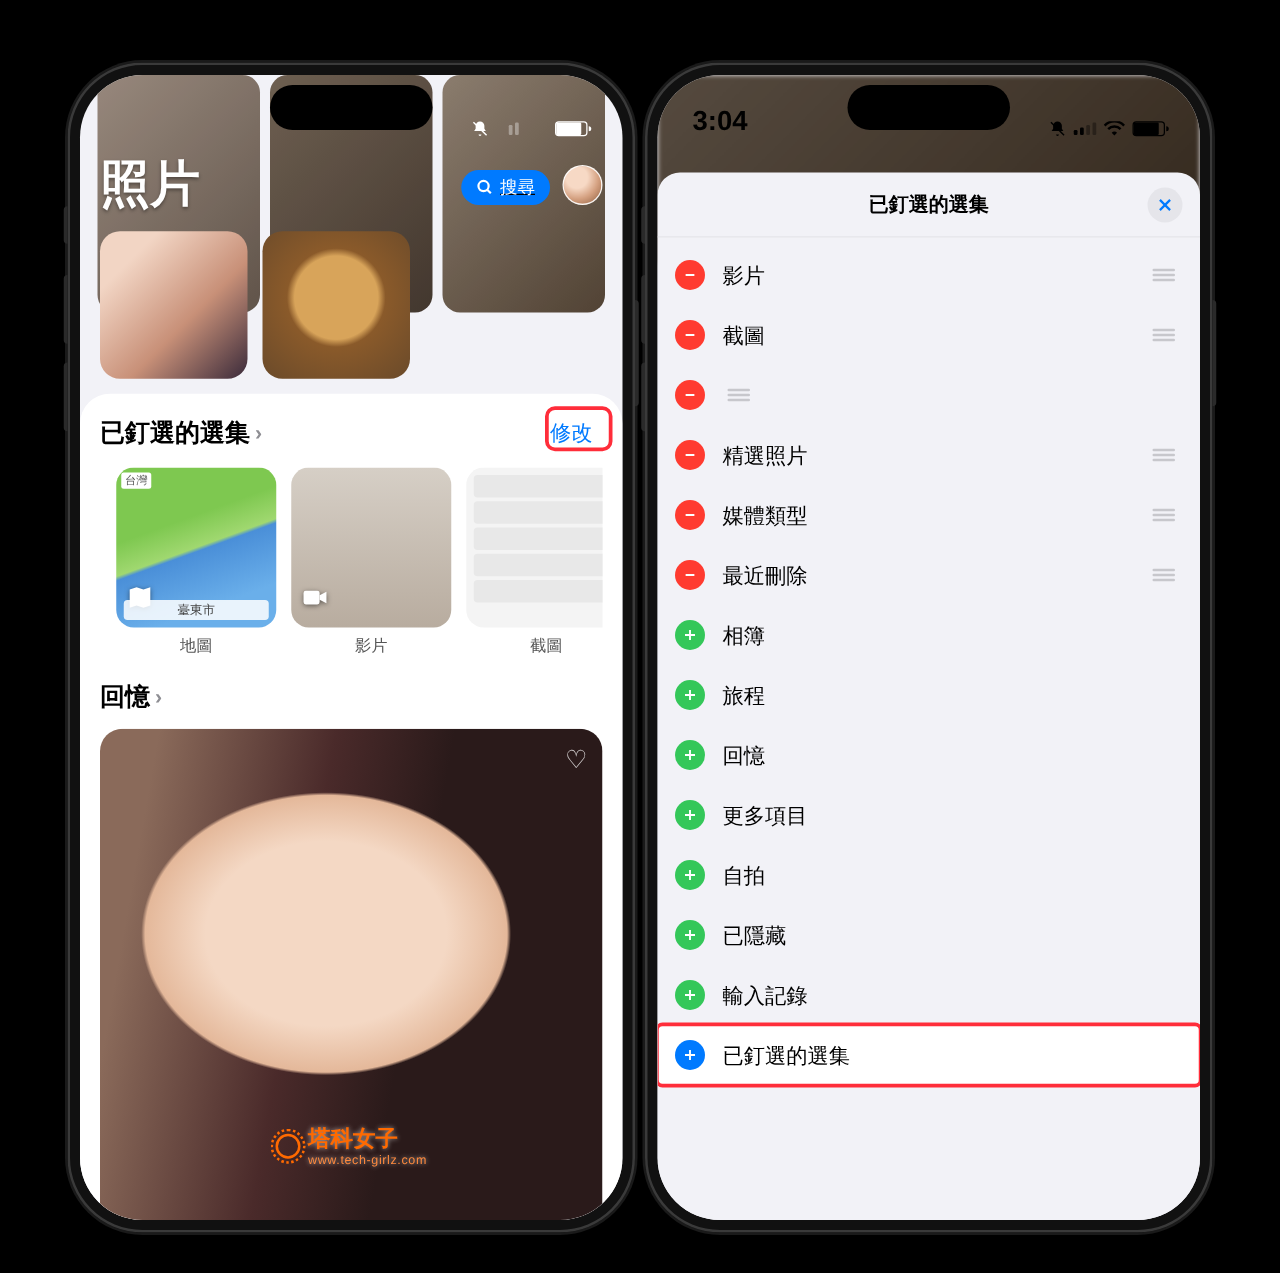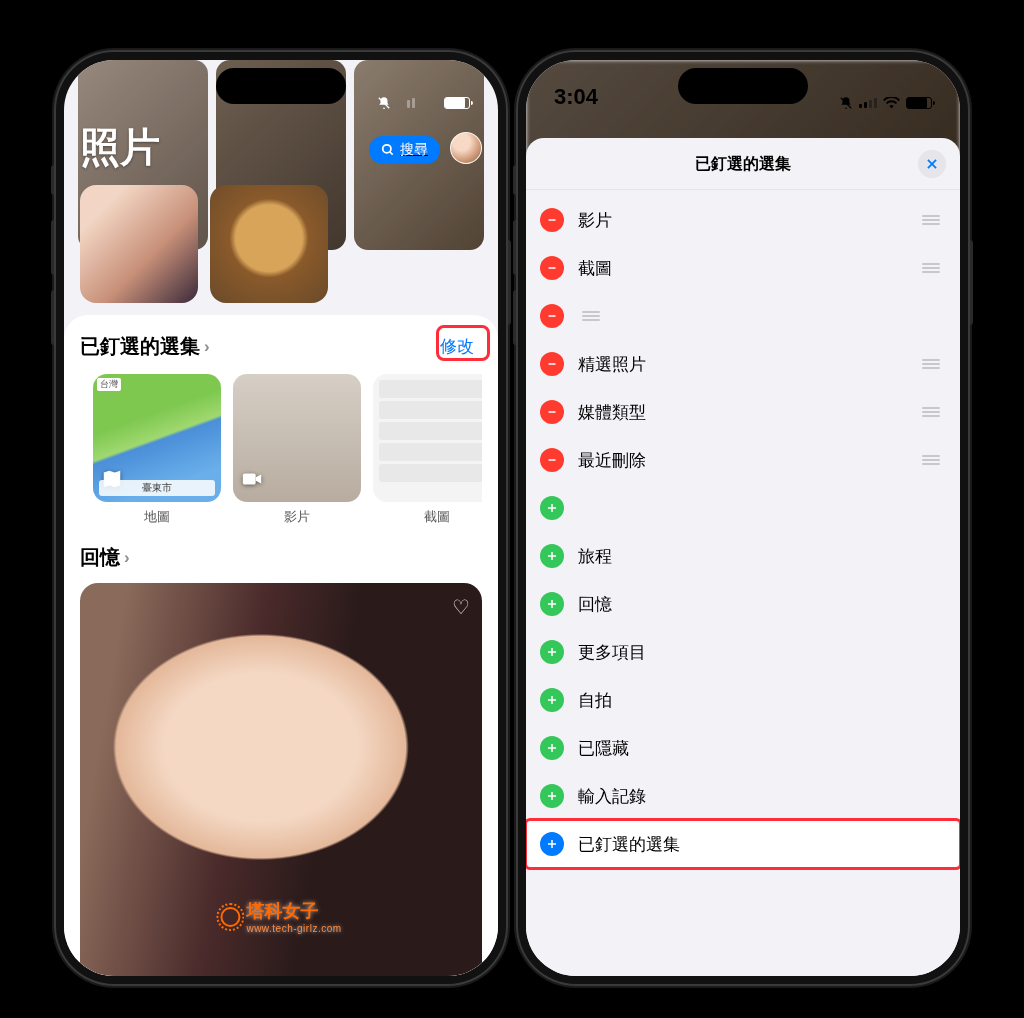--- a/index.html
+++ b/index.html
@@ -471,20 +471,21 @@
 
 
         <div id="add-list">
             <div class="list-row">
               <div class="badge add">
                 <svg viewBox="0 0 24 24" stroke="#fff" stroke-width="3">
                   <line x1="12" y1="4" x2="12" y2="20"></line>
                   <line x1="4" y1="12" x2="20" y2="12"></line>
                 </svg>
               </div>
+              <div class="row-label">相簿</div>
             </div>
             <div class="list-row">
               <div class="badge add">
                 <svg viewBox="0 0 24 24" stroke="#fff" stroke-width="3">
                   <line x1="12" y1="4" x2="12" y2="20"></line>
                   <line x1="4" y1="12" x2="20" y2="12"></line>
                 </svg>
               </div>
               <div class="row-label">旅程</div>
             </div>

